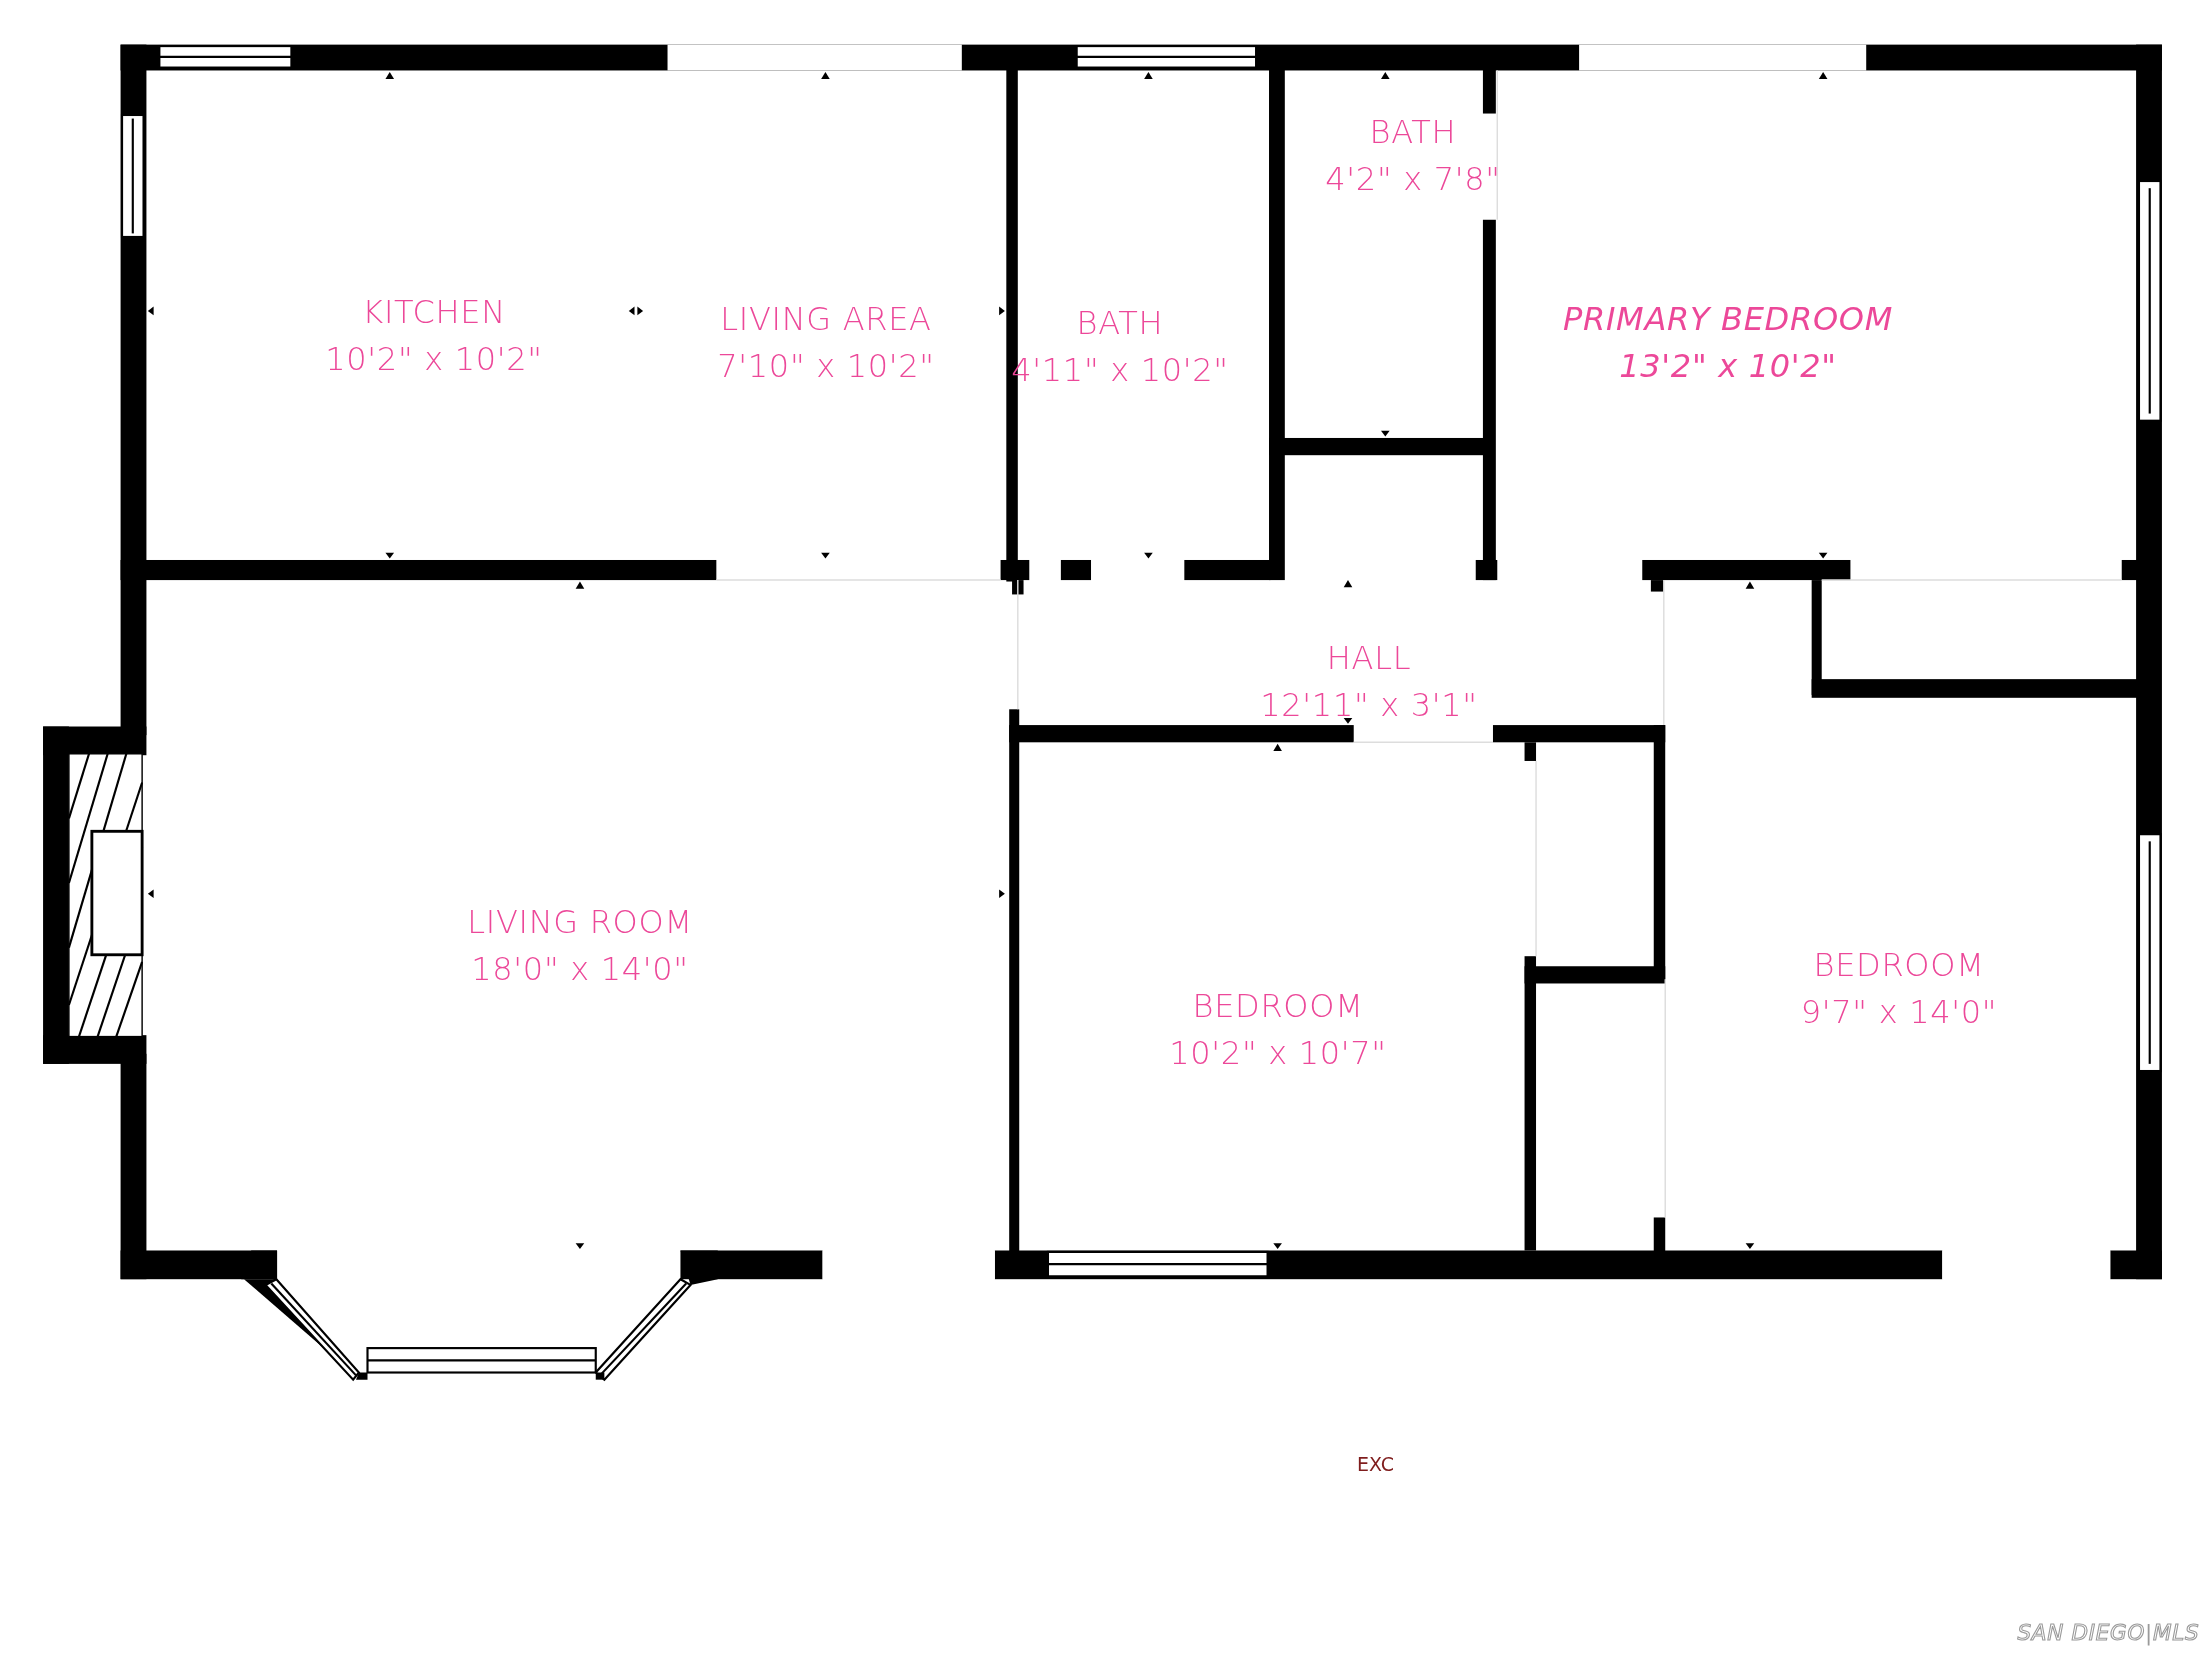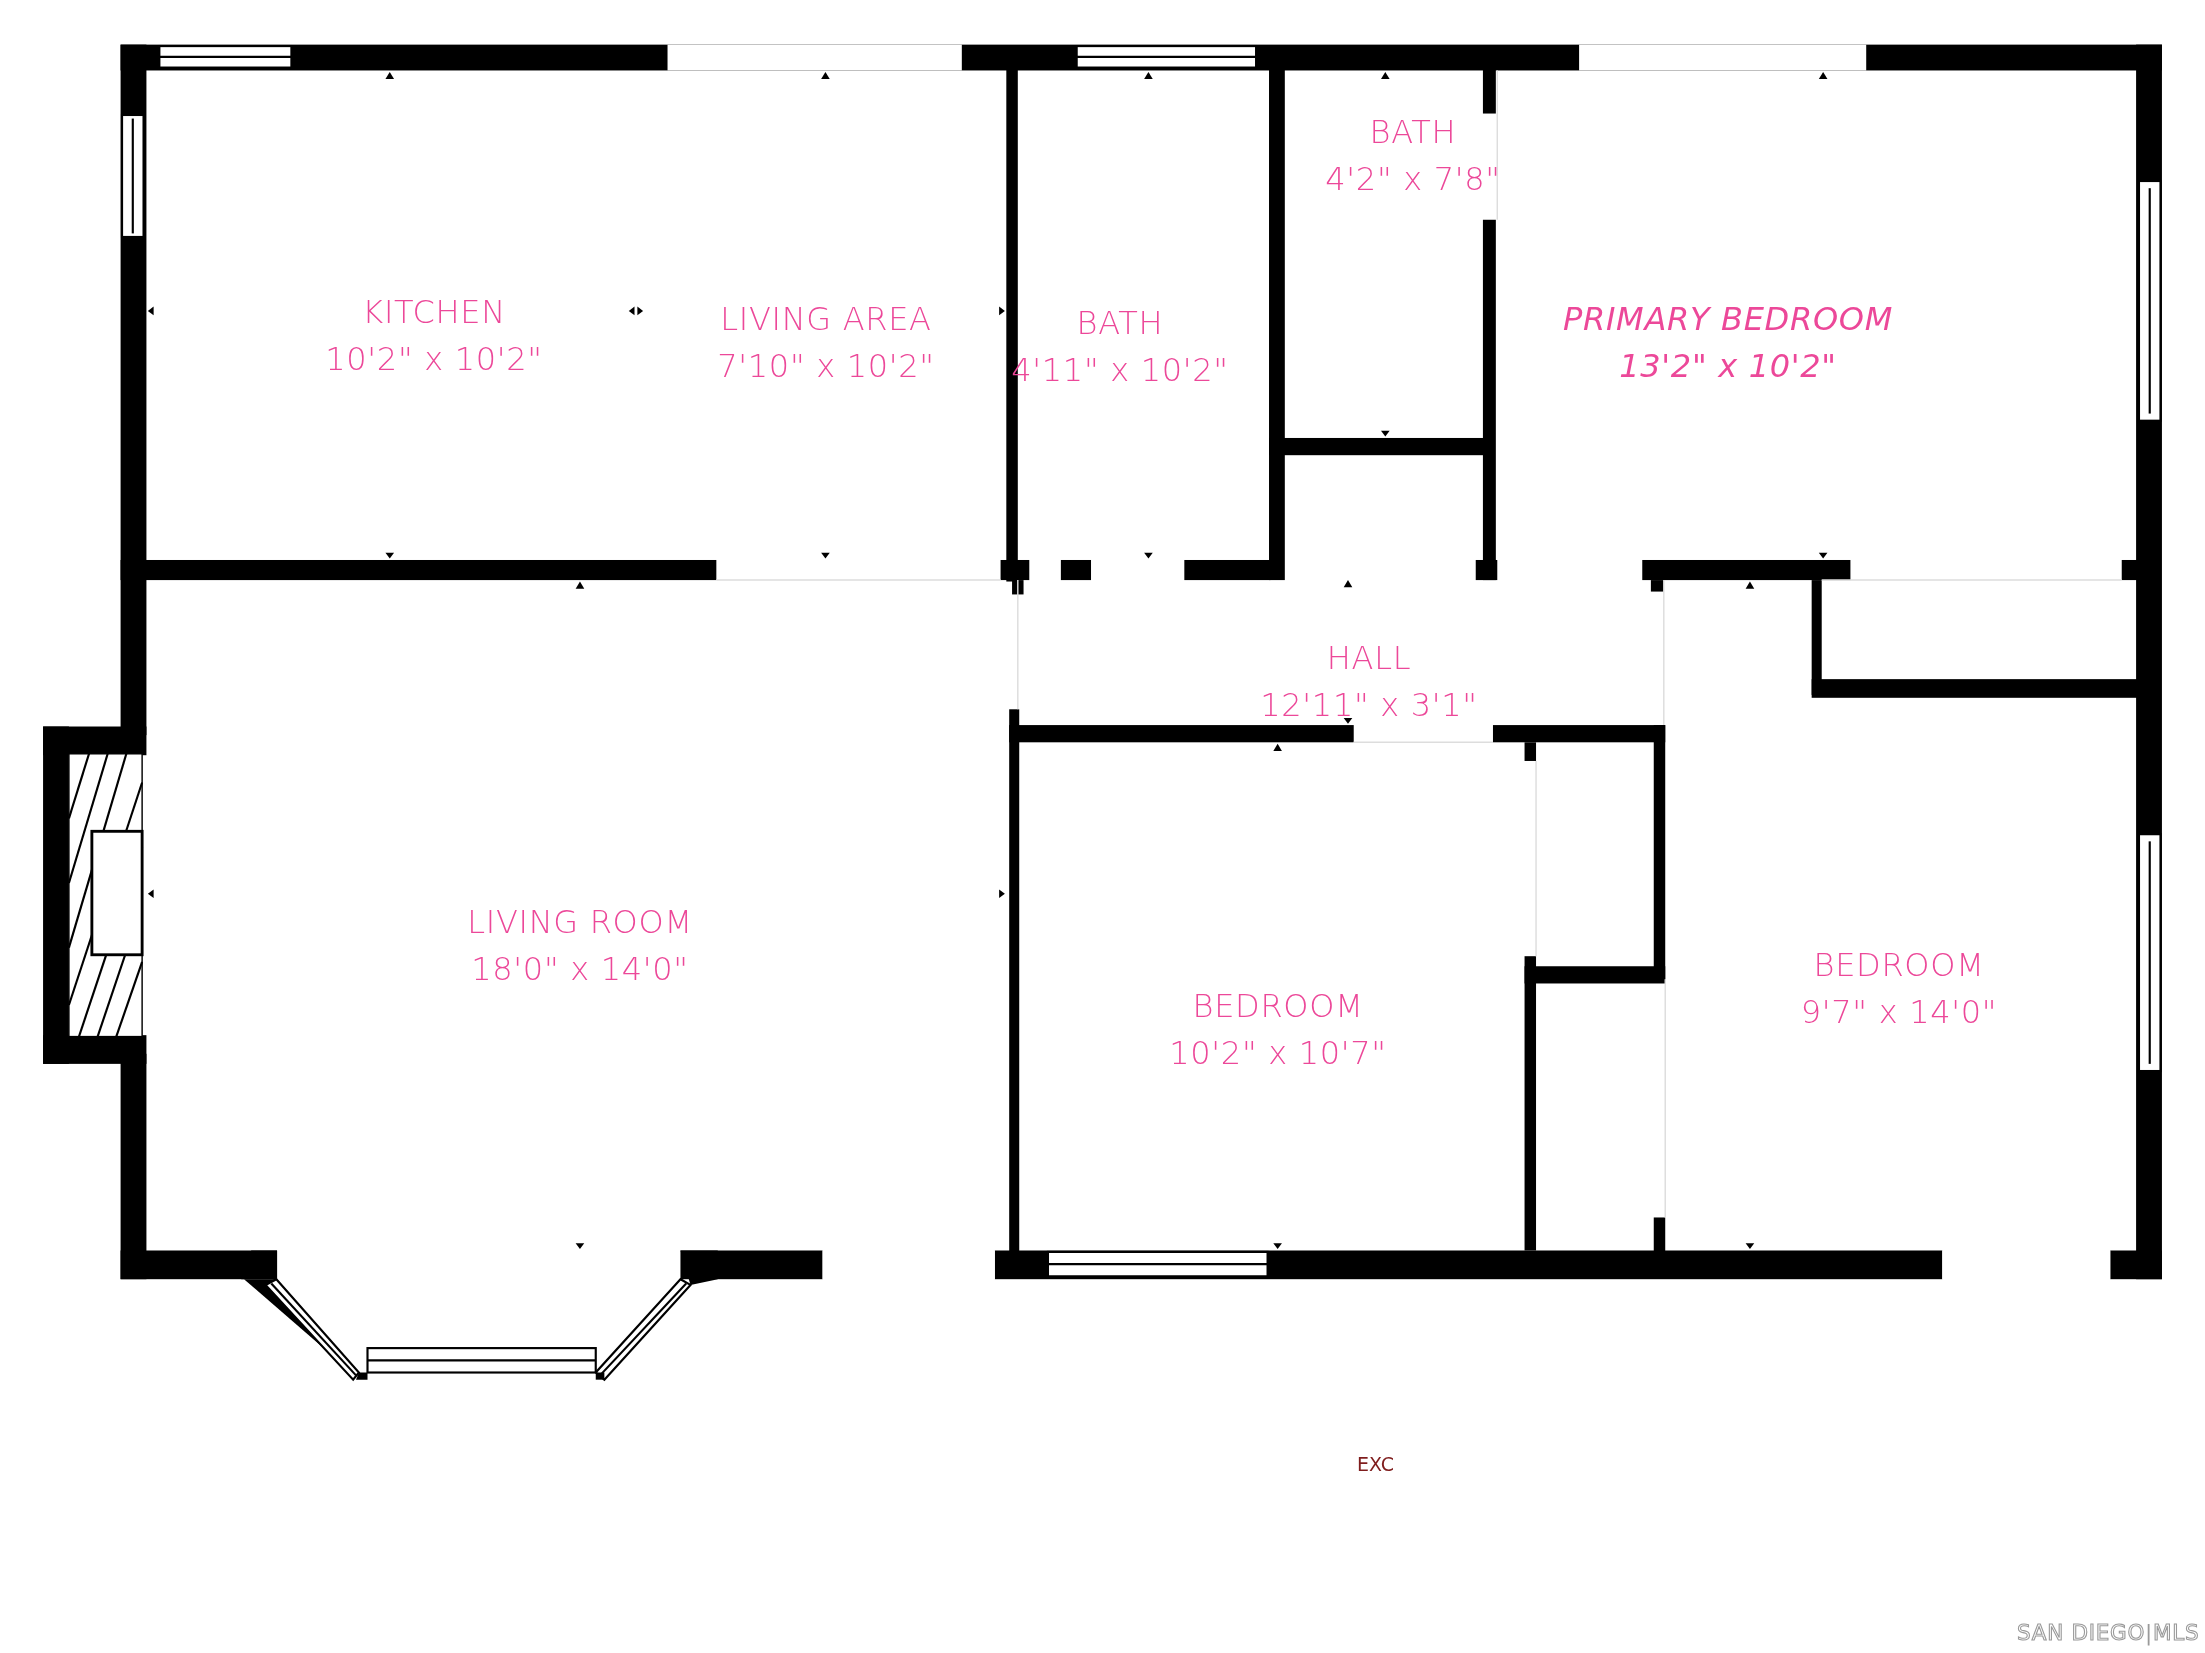--- a/index.html
+++ b/index.html
@@ -7,21 +7,21 @@
   #plan { position:absolute; left:0; top:0; width:2205px; height:1654px; }
   .wall { fill:#000000; }
   .win { fill:#ffffff; stroke:#000000; stroke-width:3; }
   .winline { stroke:#000000; stroke-width:3; }
   .opening { fill:#ffffff; }
   .thin { stroke:#dddddd; stroke-width:2; }
   .marker { fill:#000000; }
   .room-label { position:absolute; text-align:center; color:#ec4899; font-family:"DejaVu Sans", sans-serif; font-size:32px; line-height:47px; transform:translateX(-50%); white-space:nowrap; font-weight:300; letter-spacing:0.7px; }
   .room-label .dims { display:block; }
   .ghost { position:absolute; color:#7f1d1d; font-family:"DejaVu Sans", sans-serif; font-size:19px; }
-  .watermark { position:absolute; right:5.7px; bottom:8.6px; font-family:"DejaVu Sans", sans-serif; font-size:21.5px; color:#ffffff; -webkit-text-stroke:1.1px #9a9a9a; letter-spacing:0.7px; }
+  .watermark { position:absolute; right:5.7px; bottom:8.6px; font-family:"DejaVu Sans", sans-serif; font-size:21.5px; color:#ffffff; -webkit-text-stroke:1.1px #9a9a9a; letter-spacing:0.7px;font-style:italic; }
   .watermark .sep { -webkit-text-stroke:0; color:#9a9a9a; }
 </style>
 </head>
 <body>
 
 <svg id="plan" viewBox="0 0 3072 2304" xmlns="http://www.w3.org/2000/svg">
 
   <g>
 
     <rect class="wall" x="168" y="62" width="2844" height="36"></rect>

